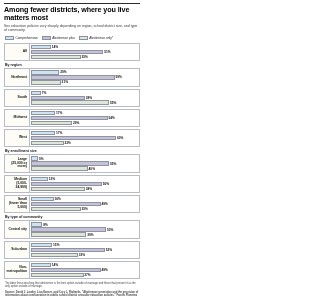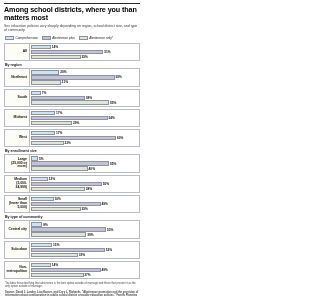--- a/index.html
+++ b/index.html
@@ -58,21 +58,21 @@
   .source{font-size:2.7px;line-height:3.3px;color:#444;margin:2.5px 1px 0 1px;font-weight:bold;}
   .topline{height:1.4px;background:#2b2b2b;margin-bottom:1.5px;}
 </style>
 </head>
 <body>
 
 <div class="page">
 
   <div class="topline"></div>
 
-  <div class="title">Among school districts, where you than matters most</div>
+  <div class="title">Among fewer districts, where you live matters most</div>
   <div class="subtitle">Sex education policies vary sharply depending on region, school district size, and type of community.</div>
 
   <div class="legend">
     <div class="legend-item">
       <span class="swatch sw-comp"></span>
       <span class="legend-label">Comprehensive</span>
     </div>
     <div class="legend-item">
       <span class="swatch sw-plus"></span>
       <span class="legend-label">Abstinence plus</span>

